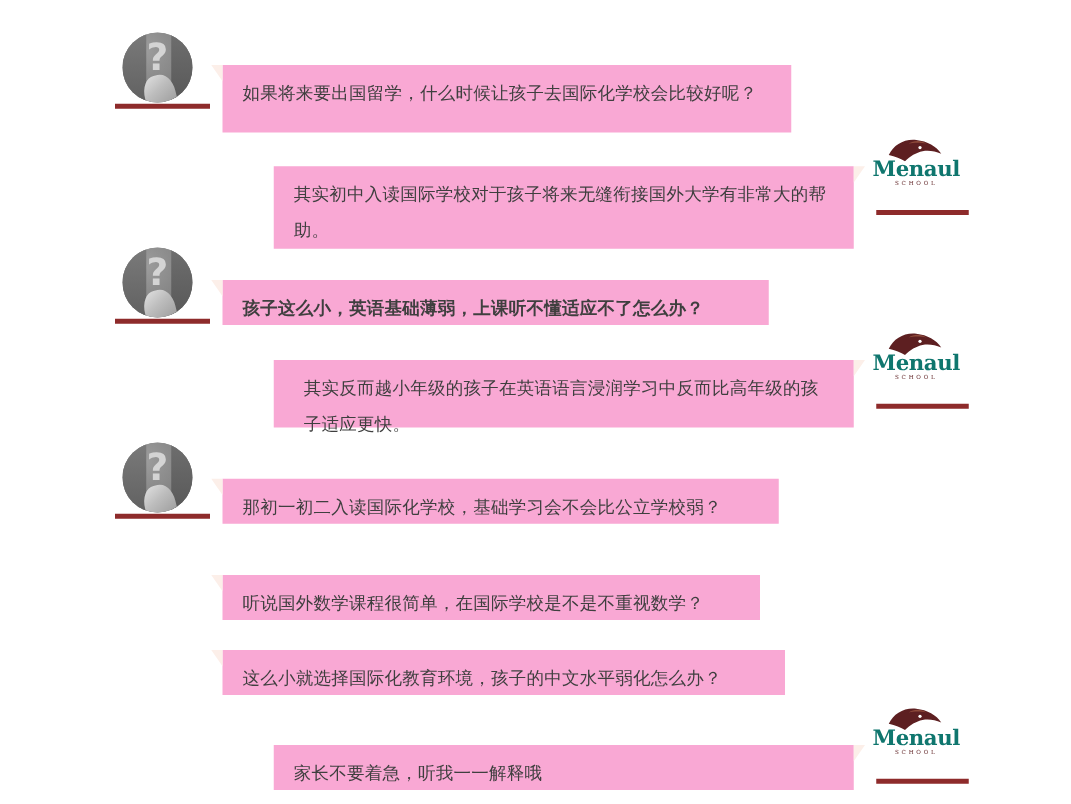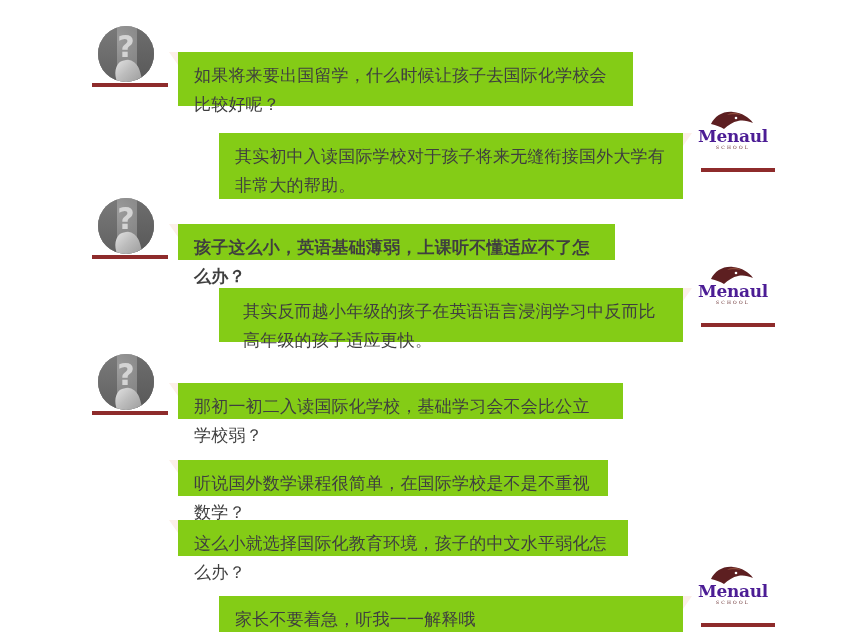--- a/index.html
+++ b/index.html
@@ -107,21 +107,21 @@
     position: absolute;
     left: 0;
     top: 17px;
     width: 72px;
     text-align: center;
     font-family: "DejaVu Serif", "Liberation Serif", serif;
     font-weight: bold;
     font-size: 17px;
     line-height: 18px;
     letter-spacing: -0.3px;
-    color: #4c1d95;
+    color: #0f766e;
   }
   .logo-sub {
     position: absolute;
     left: 0;
     top: 35px;
     width: 72px;
     text-align: center;
     font-family: "DejaVu Serif", "Liberation Serif", serif;
     font-size: 4.5px;
     line-height: 6px;
@@ -133,23 +133,23 @@
     left: 4px;
     top: 58px;
     width: 74px;
     height: 4px;
     background: #8e2b2b;
   }
 
   
   .bubble {
     position: absolute;
-    background: #84cc16;
+    background: #f9a8d4;
     color: #3f3f3f;
-    font-size: 17px;
+    font-size: 14px;
     line-height: 29px;
     letter-spacing: 0.2px;
     padding: 9px 18px 9px 16px;
     box-sizing: border-box;
     font-family: "DejaVu Sans", "Liberation Sans", sans-serif;
   }
   .bubble.left::before {
     content: "";
     position: absolute;
     left: -9px;

